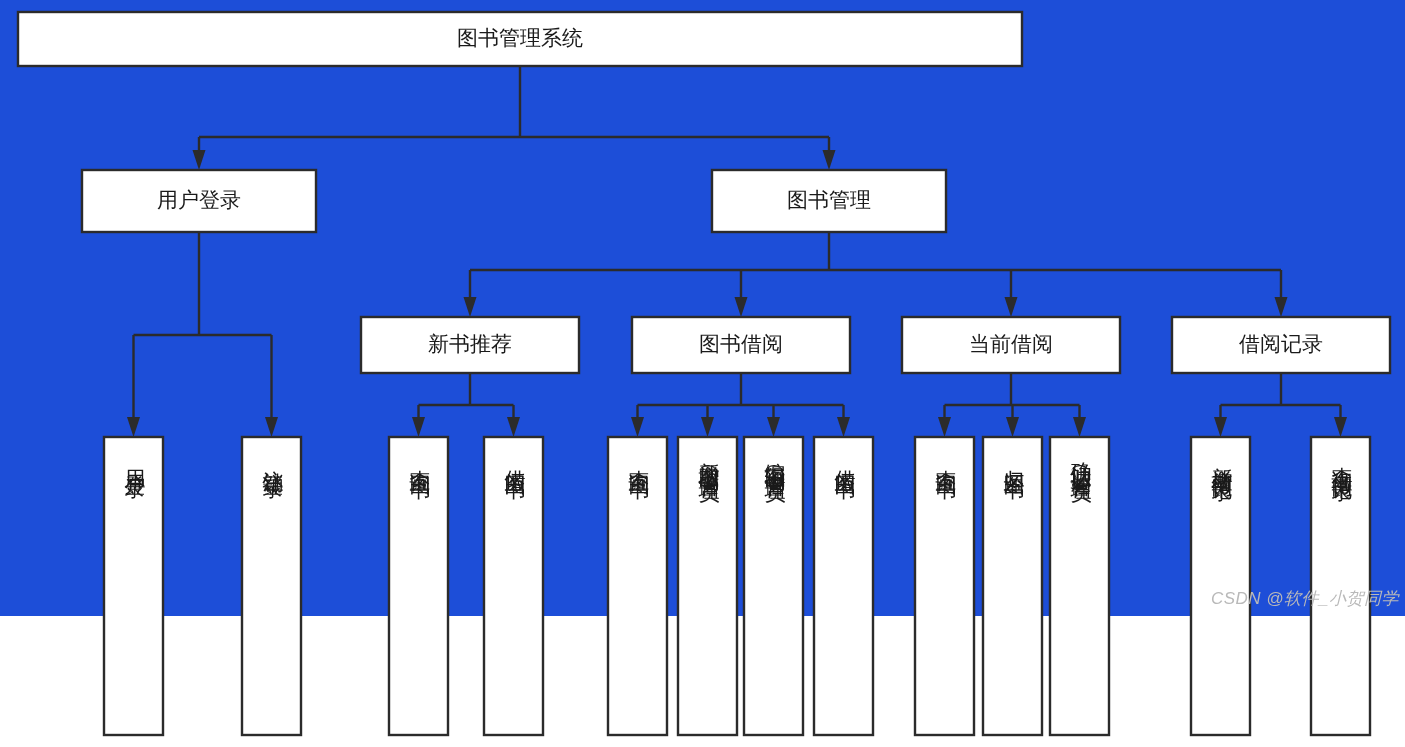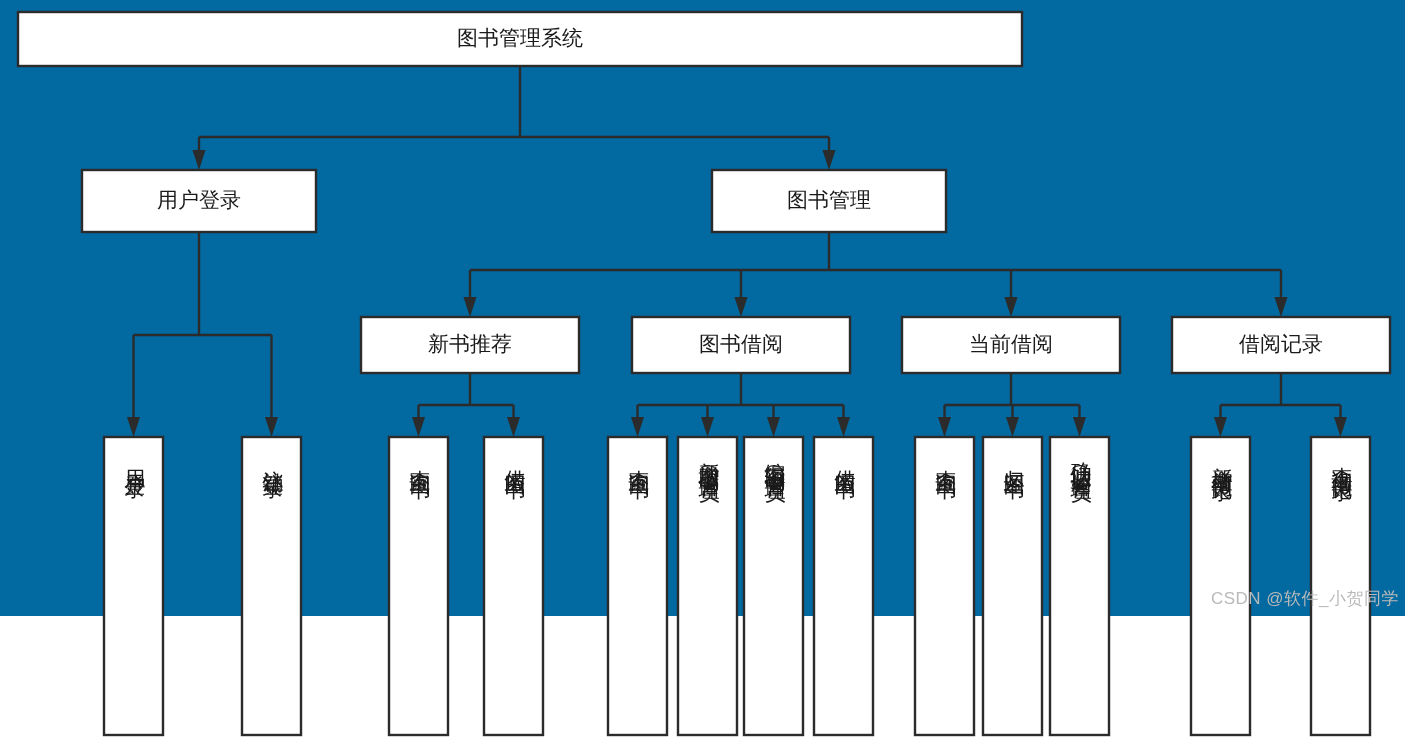--- a/index.html
+++ b/index.html
@@ -11,21 +11,21 @@
   body {
     font-family: "Liberation Sans", "DejaVu Sans", sans-serif;
     width: 1405px;
     height: 747px;
     overflow: hidden;
   }
   #diagram-root {
     position: relative;
     width: 1405px;
     height: 616px;
-    background: #0369a1;
+    background: #1d4ed8;
   }
   svg.diagram-canvas {
     position: absolute;
     top: 0;
     left: 0;
     width: 1405px;
     height: 747px;
     display: block;
   }
   .node-box {
@@ -66,20 +66,21 @@
   .watermark-text {
     position: absolute;
     right: 6px;
     bottom: 6px;
     font-family: "Liberation Sans", "DejaVu Sans", sans-serif;
     font-size: 17px;
     color: #b9b9b9;
     letter-spacing: 0.5px;
     user-select: none;
     white-space: nowrap;
+    font-style: italic;
   }
 </style>
 </head>
 <body>
 
 <div id="diagram-root">
   <svg class="diagram-canvas" viewBox="0 0 1405 747">
     <g id="connector-layer">
         <g>
           <line x1="520" y1="66" x2="520" y2="137" class="connector-line"></line>

